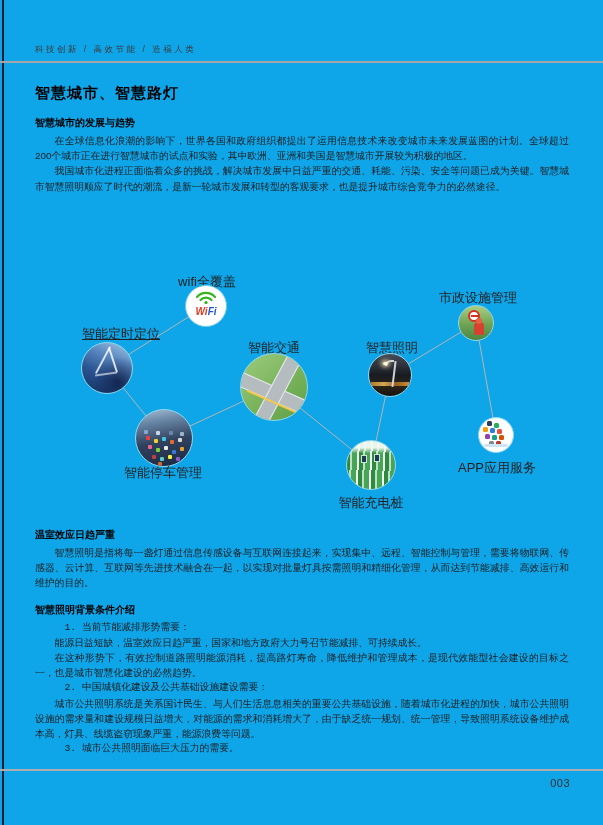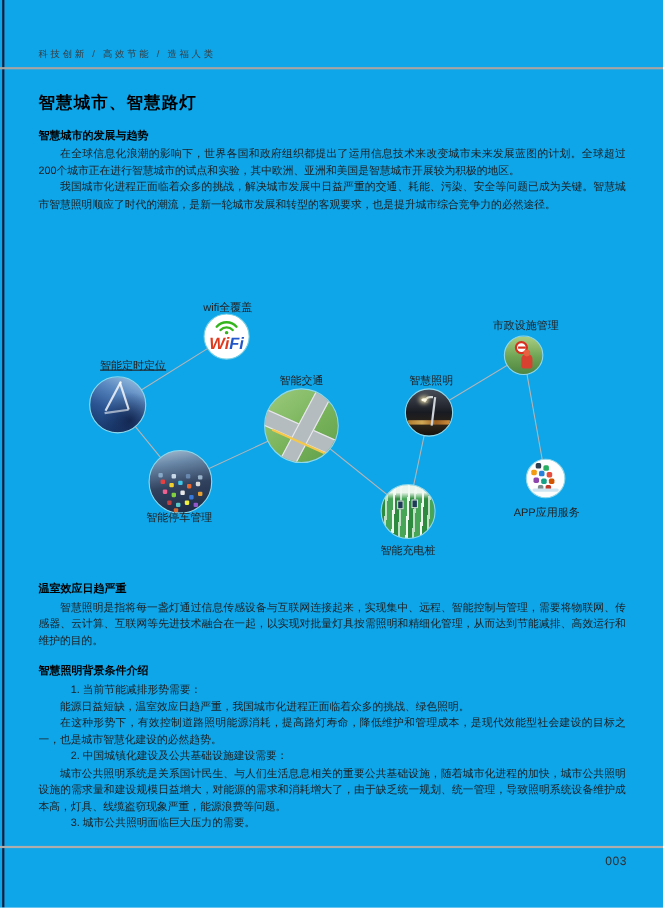--- a/index.html
+++ b/index.html
@@ -11,34 +11,34 @@
   
   .header-meta { position:absolute; top:44px; left:35px; font-size:8.5px; letter-spacing:2.5px; color:#3a3a3a; }
   .header-rule { position:absolute; top:61px; left:0; width:603px; height:2px; background:#a5a5a5; }
 
   
   .block-top { position:absolute; top:84px; left:35px; width:534px; }
   .doc-title { font-size:15px; font-weight:bold; color:#000; margin-bottom:13px; letter-spacing:1px; }
   .sec { margin-bottom:12px; }
   .sec h3 { font-size:10px; font-weight:bold; color:#000; margin-bottom:3px; }
   .sec p { font-size:9.8px; line-height:15.2px; text-align:justify; text-indent:2em; color:#1d1d1d; }
-  .sec p.num { text-indent:3em; }
+  .sec p.num { text-indent:3em;font-family:Liberation Mono, monospace; }
 
   
   .diagram { position:absolute; top:273px; left:0; width:603px; height:250px; }
   .connectors { position:absolute; inset:0; z-index:1; }
   .node { position:absolute; z-index:2; }
   .circle { position:absolute; border-radius:50%; overflow:hidden; border:1.5px solid #6fcde4; background:#fff; }
-  .nlabel { position:absolute; white-space:nowrap; font-size:10px; color:#222; transform:translateX(-50%); }
+  .nlabel { position:absolute; white-space:nowrap; font-size:13px; color:#222; transform:translateX(-50%); }
 
   
   .node-wifi .circle { left:185px; top:12px; width:42px; height:42px; text-align:center; }
   .node-wifi .nlabel { left:207px; top:0px; }
   .wifi-arcs { margin-top:5px; }
-  .wifi-word { font-size:15px; font-weight:bold; font-style:italic; line-height:10px; margin-top:-1px; }
+  .wifi-word { font-size:10px; font-weight:bold; font-style:italic; line-height:10px; margin-top:-1px; }
   .wifi-word .wi { color:#e03a1e; }
   .wifi-word .fi { color:#2356c8; }
 
   
   .node-pos .circle { left:81px; top:69px; width:52px; height:52px; border-color:#8fd8ea;
     background:
       radial-gradient(circle at 72% 78%, rgba(5,10,40,.6), rgba(5,10,40,0) 48%),
       linear-gradient(205deg,#a6cbe8 0%,#5a88c0 32%,#2a5492 62%,#122f60 100%); }
   .node-pos .nlabel { left:121px; top:52px;text-decoration:underline; }
   .beam { position:absolute; background:rgba(255,255,255,.8); }
@@ -213,21 +213,21 @@
 
   <div class="block-bottom">
     <div class="sec">
       <h3>温室效应日趋严重</h3>
       <p>智慧照明是指将每一盏灯通过信息传感设备与互联网连接起来，实现集中、远程、智能控制与管理，需要将物联网、传感器、云计算、互联网等先进技术融合在一起，以实现对批量灯具按需照明和精细化管理，从而达到节能减排、高效运行和维护的目的。</p>
     </div>
 
     <div class="sec">
       <h3>智慧照明背景条件介绍</h3>
       <p class="num">1. 当前节能减排形势需要：</p>
-      <p>能源日益短缺，温室效应日趋严重，我国城市化进程正面临着众多的挑战、绿色照明。</p>
+      <p>能源日益短缺，温室效应日趋严重，国家和地方政府大力号召节能减排、可持续成长。</p>
       <p>在这种形势下，有效控制道路照明能源消耗，提高路灯寿命，降低维护和管理成本，是现代效能型社会建设的目标之一，也是城市智慧化建设的必然趋势。</p>
       <p class="num">2. 中国城镇化建设及公共基础设施建设需要：</p>
       <p>城市公共照明系统是关系国计民生、与人们生活息息相关的重要公共基础设施，随着城市化进程的加快，城市公共照明设施的需求量和建设规模日益增大，对能源的需求和消耗增大了，由于缺乏统一规划、统一管理，导致照明系统设备维护成本高，灯具、线缆盗窃现象严重，能源浪费等问题。</p>
       <p class="num">3. 城市公共照明面临巨大压力的需要。</p>
     </div>
   </div>
 
   <div class="footer-rule"></div>
   <div class="page-number">003</div>
 </div>

